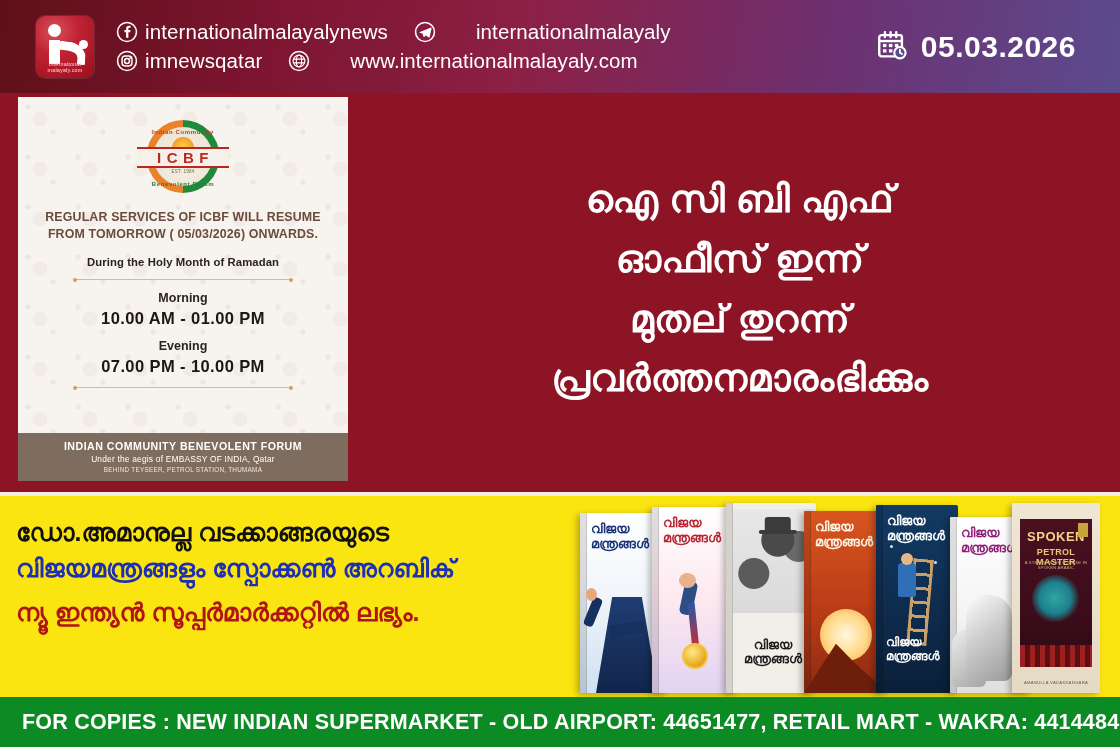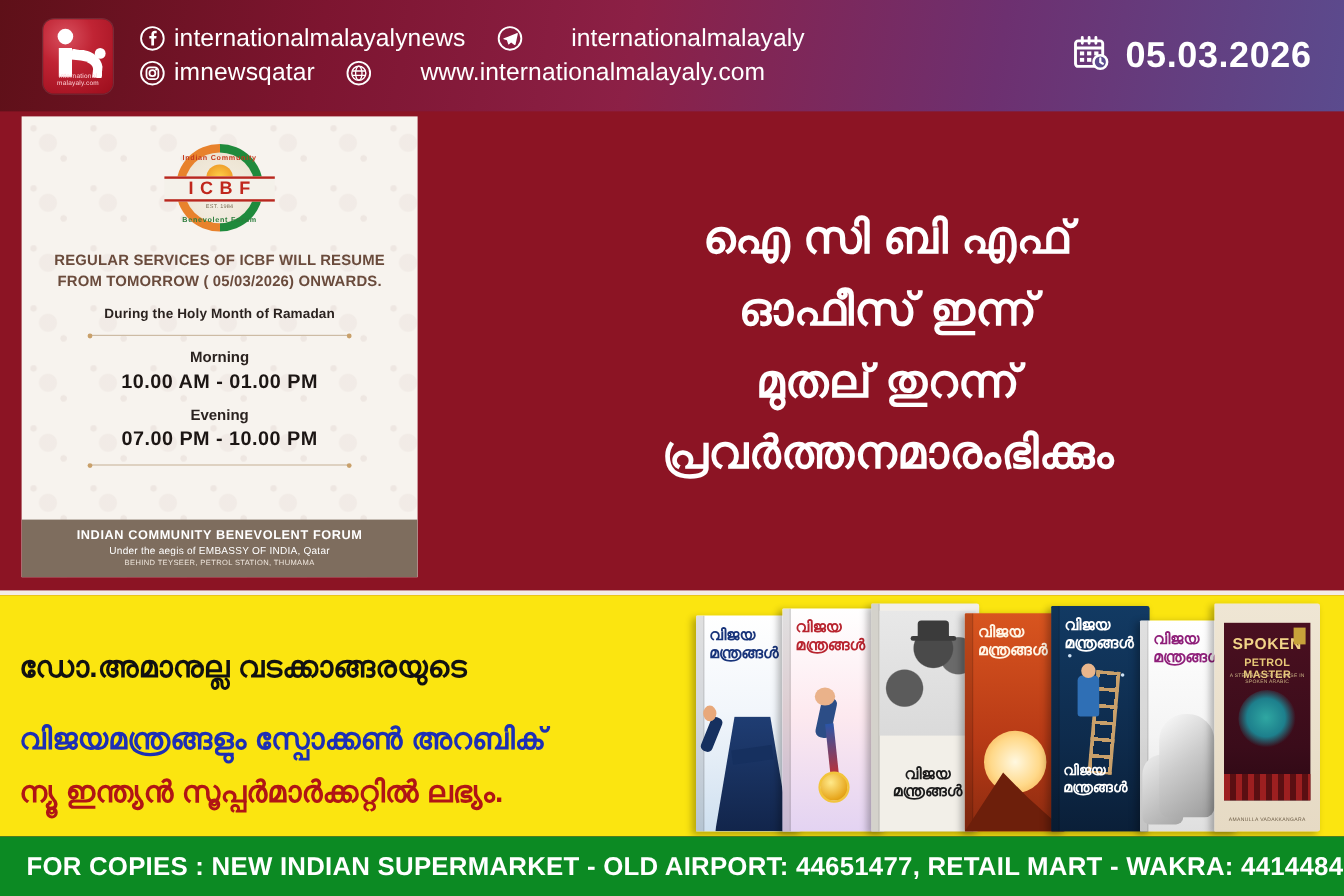--- a/index.html
+++ b/index.html
@@ -46,21 +46,21 @@
     margin-left: 22px; color: #fff; display: flex; flex-direction: column;
     gap: 5px; flex: 1 1 auto;
   }
   .hrow { display: flex; align-items: center; gap: 8px; }
   .hitem { display: flex; align-items: center; gap: 7px; }
   .hitem + .hitem { margin-left: 18px; gap: 40px; }
   .hitem .label { font-size: 20.5px; letter-spacing: .1px; white-space: nowrap; }
   .ico { width: 22px; height: 22px; flex: 0 0 auto; display: block; }
 
   .date-chip {
-    margin-right: 27px; display: flex; align-items: center; gap: 12px;
+    margin-right: 44px; display: flex; align-items: center; gap: 12px;
     color: #fff; flex: 0 0 auto; justify-content: center;
   }
   .date-chip .date-text {
     font-size: 30px; font-weight: bold; letter-spacing: .5px;
   }
 
   
   .body-main {
     position: absolute; left: 0; top: 93px; width: 1120px; height: 399px;
     background: #8c1424;
@@ -170,21 +170,21 @@
 
   
   .ad {
     position: absolute; left: 0; top: 496px; width: 1120px; height: 201px;
     background: #fbe510; overflow: hidden;
   }
   .ad-copy {
     position: absolute; left: 16px; top: 20px; width: 570px;
     display: flex; flex-direction: column; gap: 4px;
   }
-  .ad-copy .ln { font-size: 25px; font-weight: bold; line-height: 1.28; letter-spacing: .1px; margin-top: 24px; }
+  .ad-copy .ln { font-size: 25px; font-weight: bold; line-height: 1.28; letter-spacing: .1px; }
   .ad-copy .ln.l1 { color: #111111; }
   .ad-copy .ln.l2 { color: #1d2fb5; }
   .ad-copy .ln.l3 { color: #111111; }
   .ad-copy .ln.l4 { color: #b01515; margin-top: 8px; }
 
   .books {
     position: absolute; right: 20px; top: 7px; width: 520px; height: 190px;
   }
   .book {
     position: absolute; bottom: 0; overflow: hidden;

